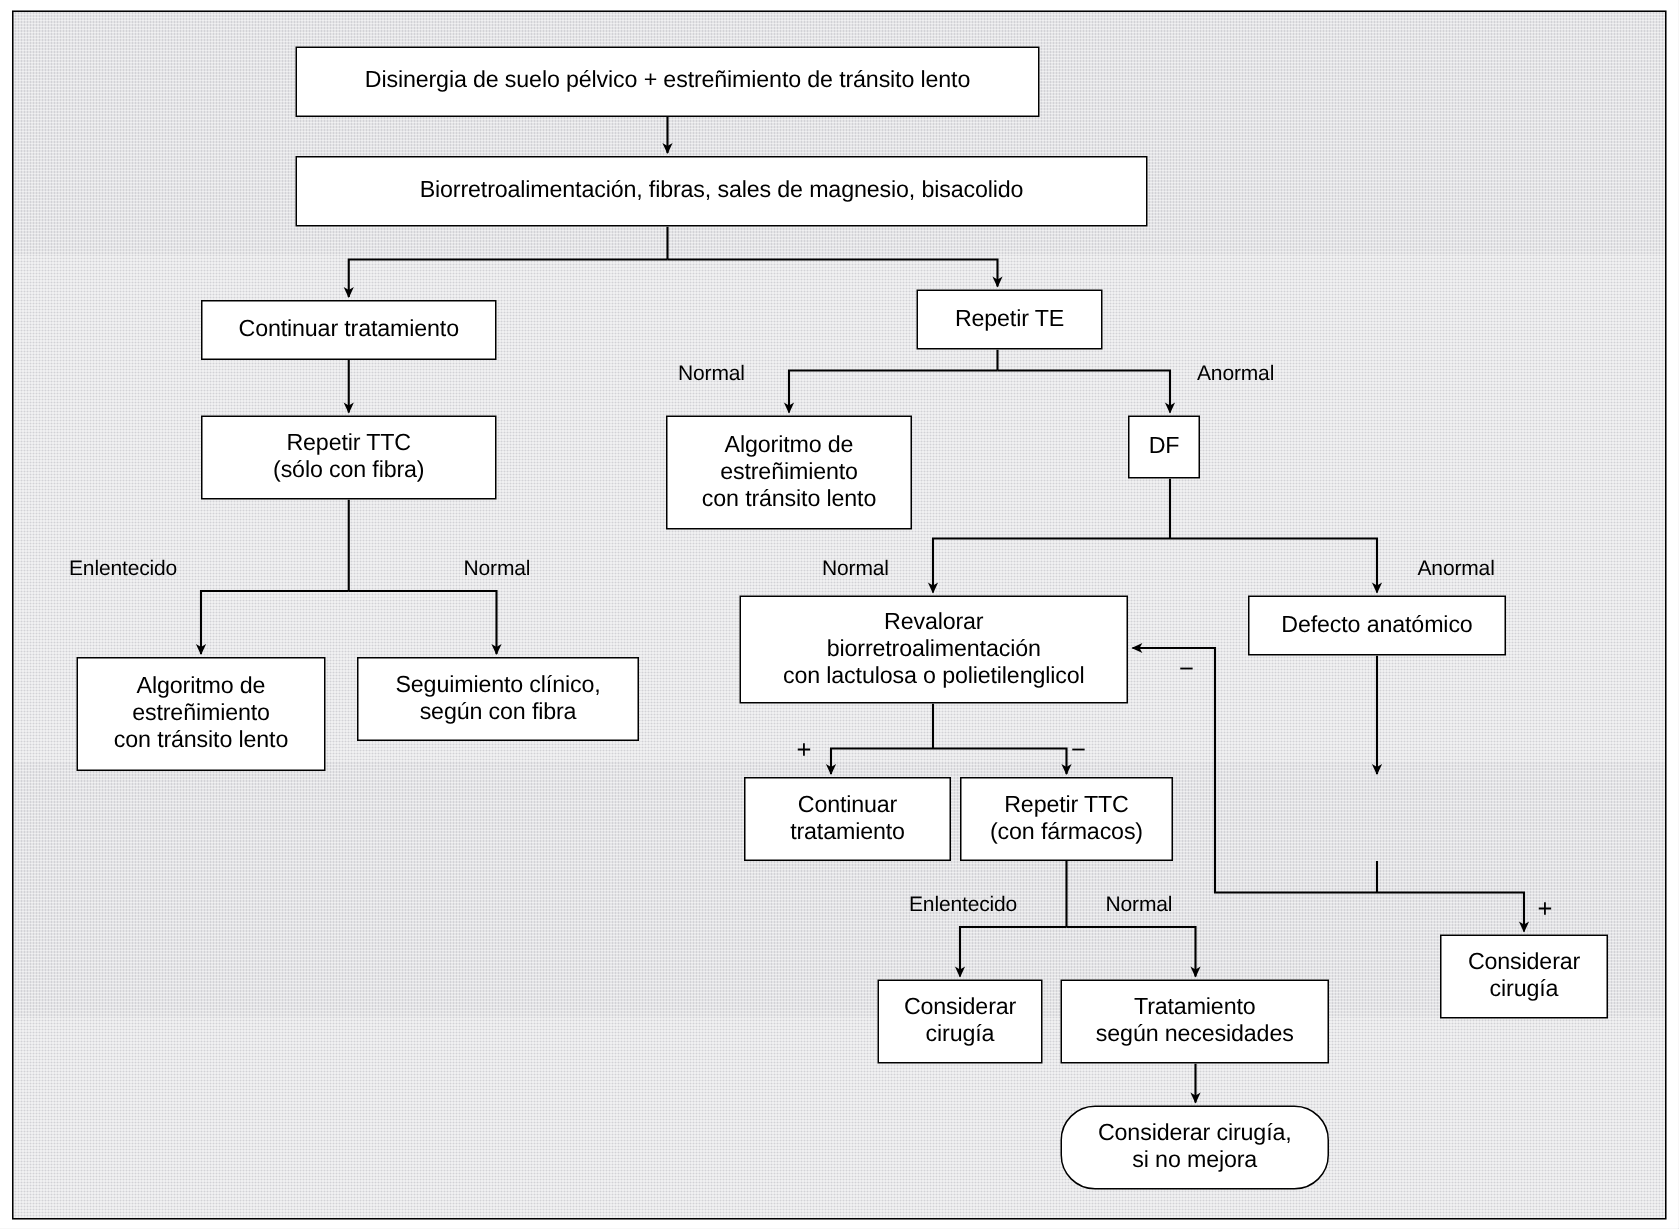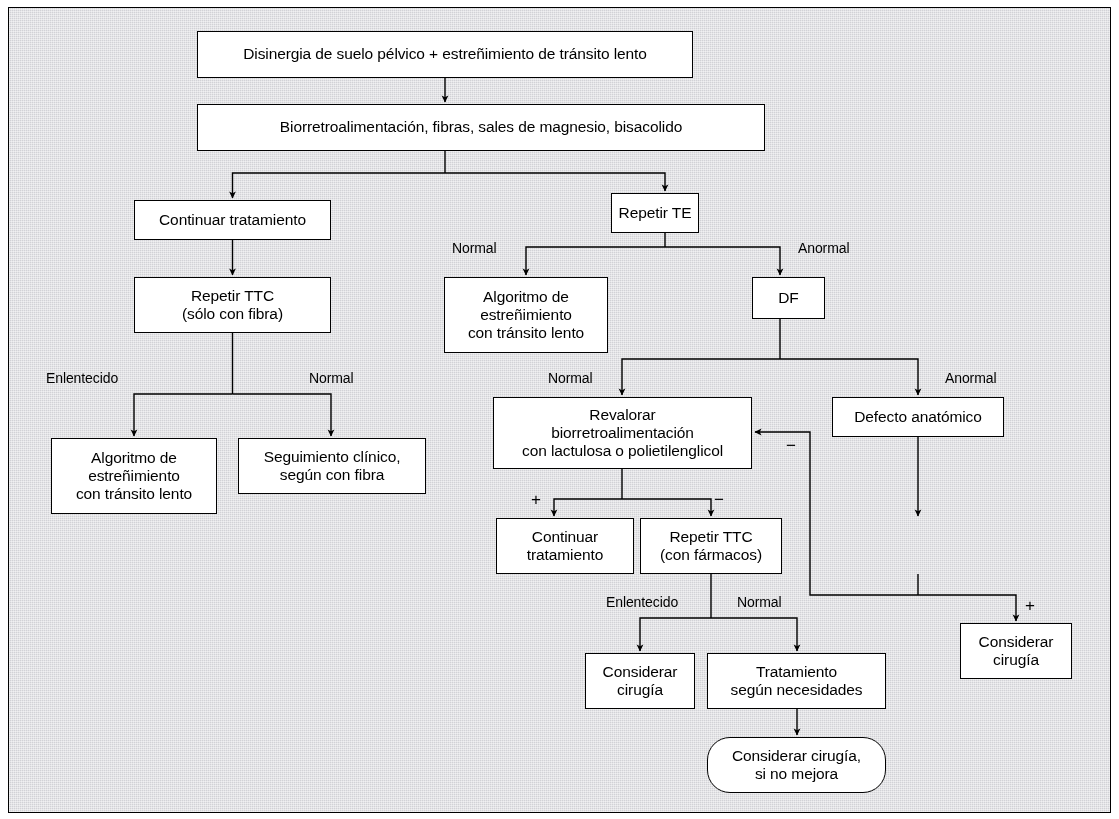--- a/index.html
+++ b/index.html
@@ -115,27 +115,27 @@
 
       <path d="M918,574 L918,595"></path>
       <path d="M918,595 L810,595 L810,432 L755,432" marker-end="url(#ah)"></path>
       <path d="M918,595 L1016,595 L1016,621" marker-end="url(#ah)"></path>
     </g>
   </svg>
 
   <div class="node" style="left:197px;top:31px;width:496px;height:47px;">Disinergia de suelo pélvico + estreñimiento de tránsito lento</div>
   <div class="node" style="left:197px;top:104px;width:568px;height:47px;">Biorretroalimentación, fibras, sales de magnesio, bisacolido</div>
   <div class="node" style="left:134px;top:200px;width:197px;height:40px;">Continuar tratamiento</div>
-  <div class="node" style="left:611px;top:193px;width:88px;height:40px;">Repetir TE</div>
+  <div class="node" style="left:611px;top:193px;width:124px;height:40px;">Repetir TE</div>
   <div class="node" style="left:134px;top:277px;width:197px;height:56px;">Repetir TTC
 (sólo con fibra)</div>
   <div class="node" style="left:444px;top:277px;width:164px;height:76px;">Algoritmo de
 estreñimiento
 con tránsito lento</div>
-  <div class="node" style="left:752px;top:277px;width:73px;height:42px;text-align:center;">DF</div>
+  <div class="node" style="left:752px;top:277px;width:48px;height:42px;text-align:center;">DF</div>
   <div class="node" style="left:51px;top:438px;width:166px;height:76px;">Algoritmo de
 estreñimiento
 con tránsito lento</div>
   <div class="node" style="left:238px;top:438px;width:188px;height:56px;">Seguimiento clínico,
 según con fibra</div>
   <div class="node" style="left:493px;top:397px;width:259px;height:72px;">Revalorar
 biorretroalimentación
 con lactulosa o polietilenglicol</div>
   <div class="node" style="left:832px;top:397px;width:172px;height:40px;">Defecto anatómico</div>
   <div class="node" style="left:496px;top:518px;width:138px;height:56px;">Continuar

